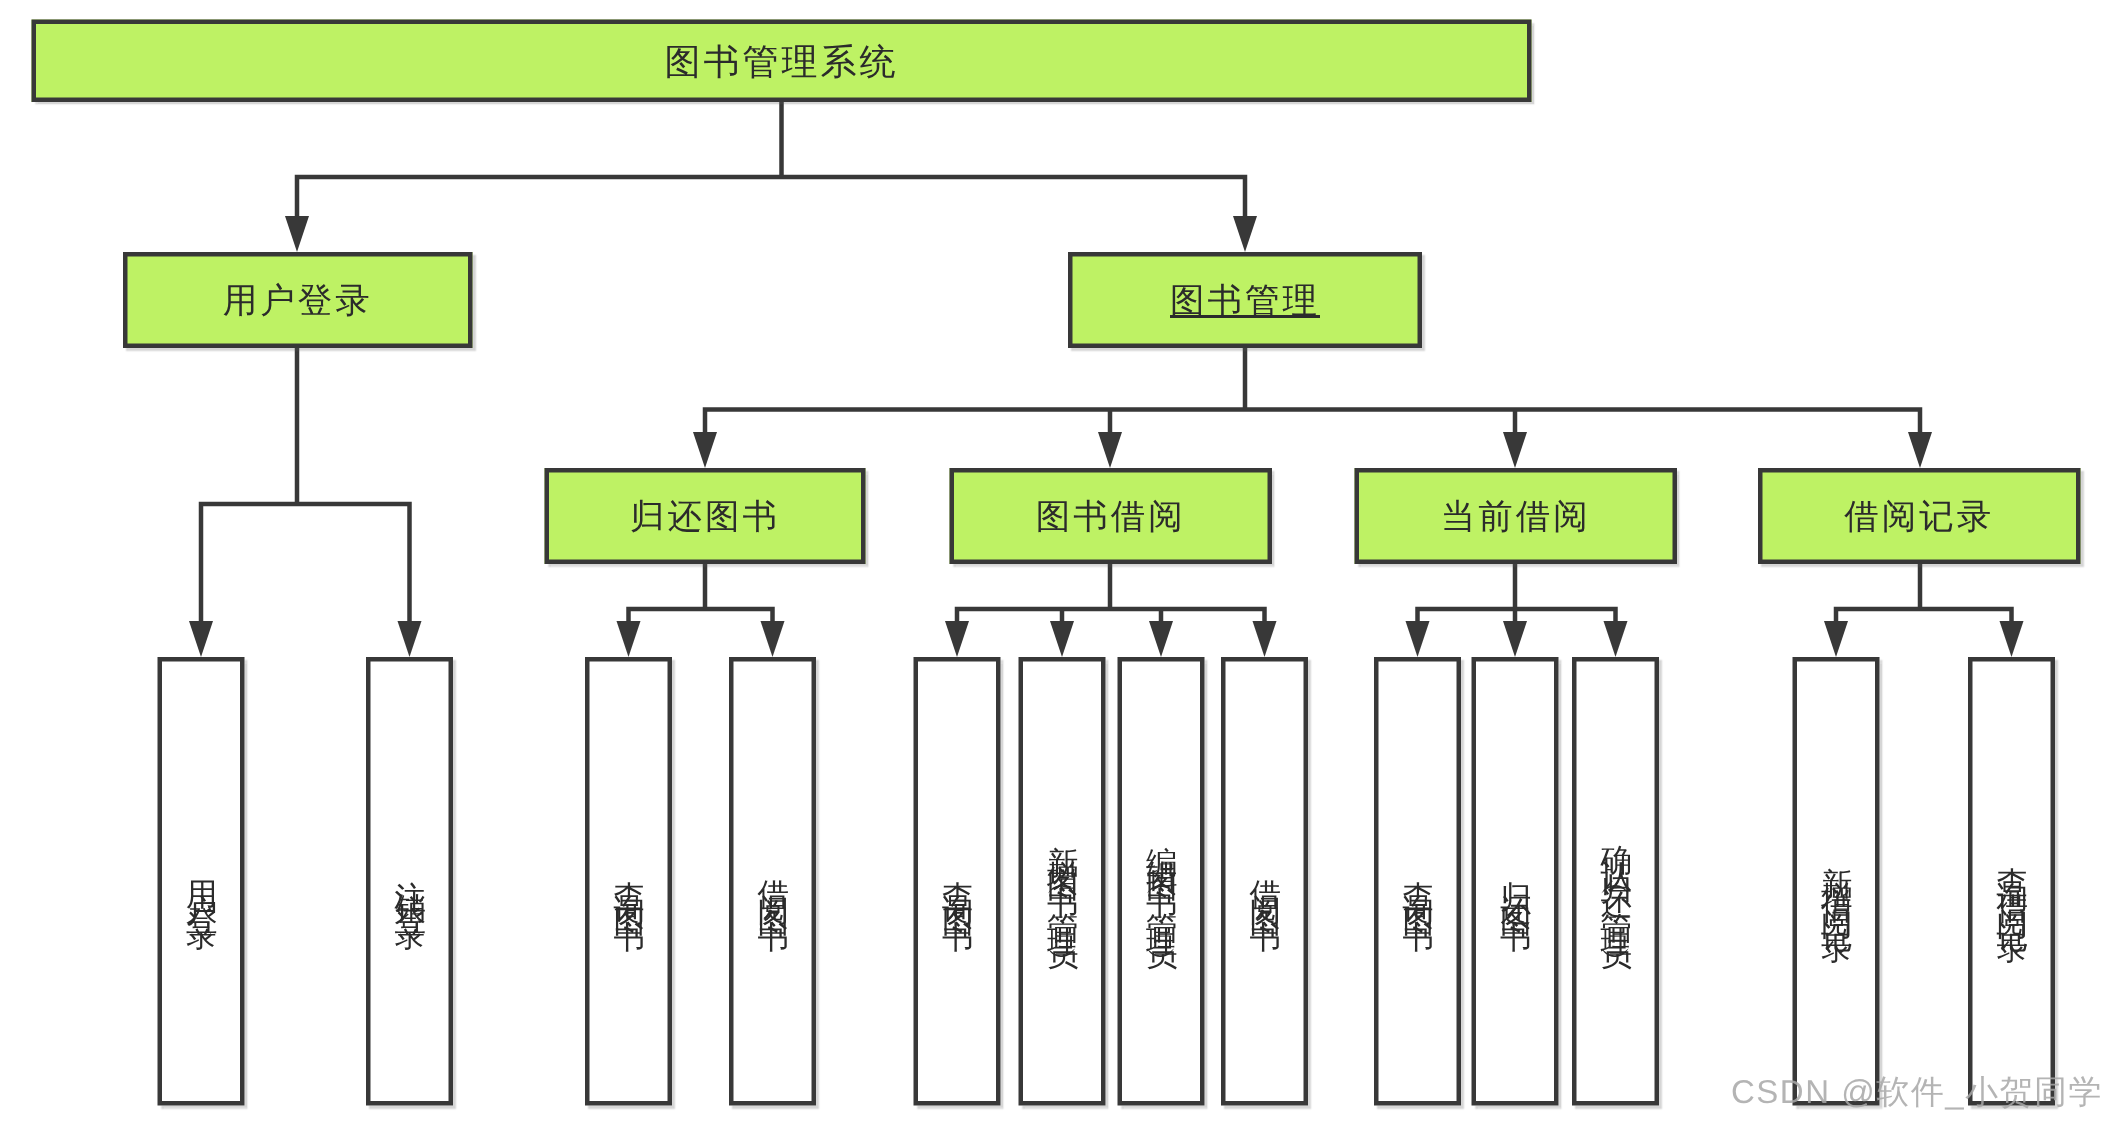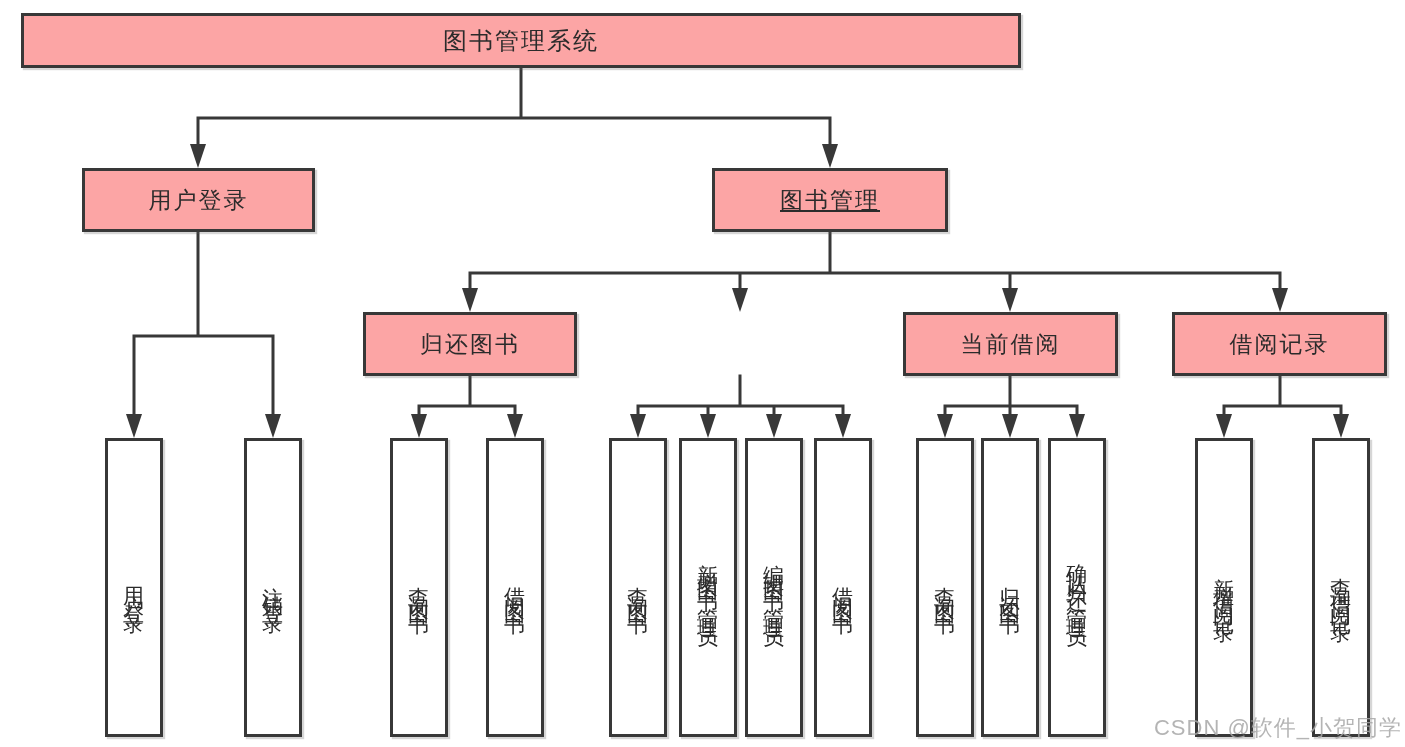--- a/index.html
+++ b/index.html
@@ -16,21 +16,21 @@
     width:1405px;
     height:747px;
     background:var(--bg);
     overflow:hidden;
   }
   .wires{position:absolute;left:0;top:0;width:1405px;height:747px;}
   .wire{stroke:var(--line);stroke-width:3;fill:none;stroke-linecap:square;}
   .arrow{fill:var(--line);}
   .box{
     position:absolute;
-    background:#fca5a5;
+    background:#bef264;
     border:3px solid var(--line);
     color:var(--text);
     display:flex;
     align-items:center;
     justify-content:center;
     font-size:23px;
     letter-spacing:2px;
     box-shadow:2px 2px 1px rgba(90,90,90,.25);
     white-space:nowrap;
   }
@@ -116,20 +116,21 @@
       <polygon class="arrow" points="1333,414 1349,414 1341,438"></polygon>
     </g>
   </svg>
 
   <div class="box root" style="left:21px;top:13px;width:1000px;height:55px;">图书管理系统</div>
 
   <div class="box" style="left:82px;top:168px;width:233px;height:64px;">用户登录</div>
   <div class="box" style="left:712px;top:168px;width:236px;height:64px;text-decoration:underline;">图书管理</div>
 
   <div class="box" style="left:363px;top:312px;width:214px;height:64px;">归还图书</div>
+  <div class="box" style="left:633px;top:312px;width:215px;height:64px;">图书借阅</div>
   <div class="box" style="left:903px;top:312px;width:215px;height:64px;text-align:right;">当前借阅</div>
   <div class="box" style="left:1172px;top:312px;width:215px;height:64px;">借阅记录</div>
 
   <div class="vbox" style="left:105px;">
     <span class="vtext">用户登录</span>
   </div>
   <div class="vbox" style="left:244px;">
     <span class="vtext">注销登录</span>
   </div>
 

